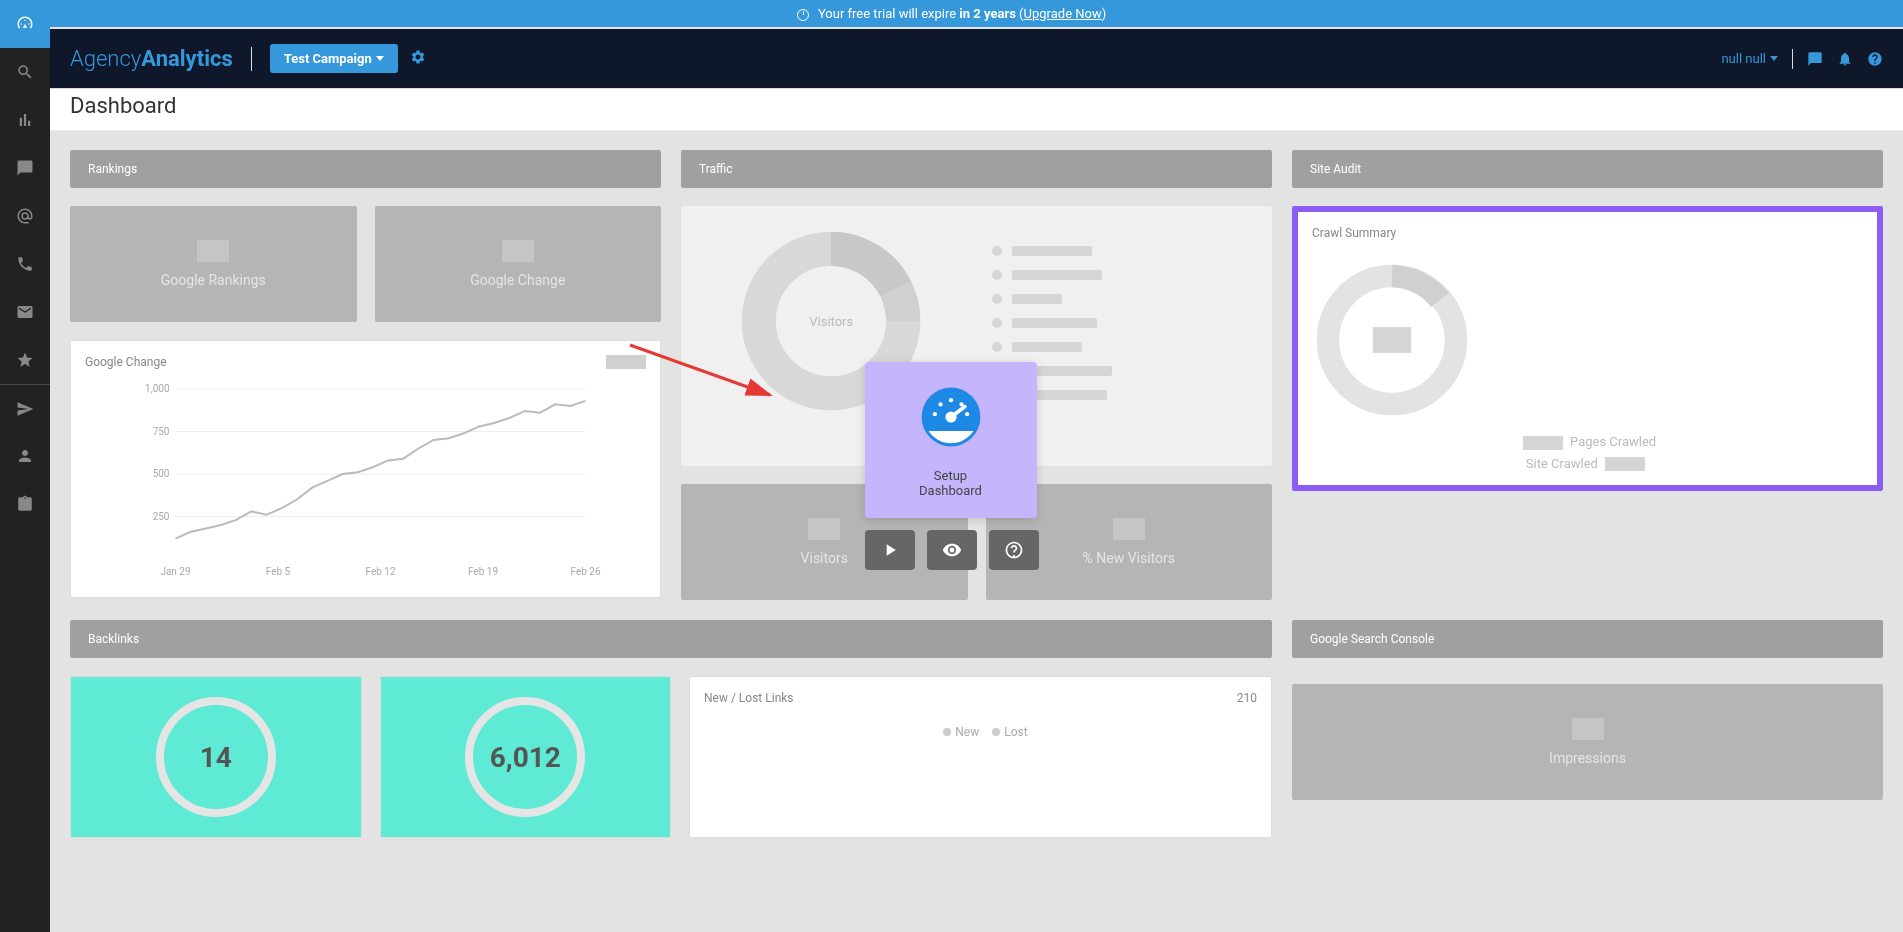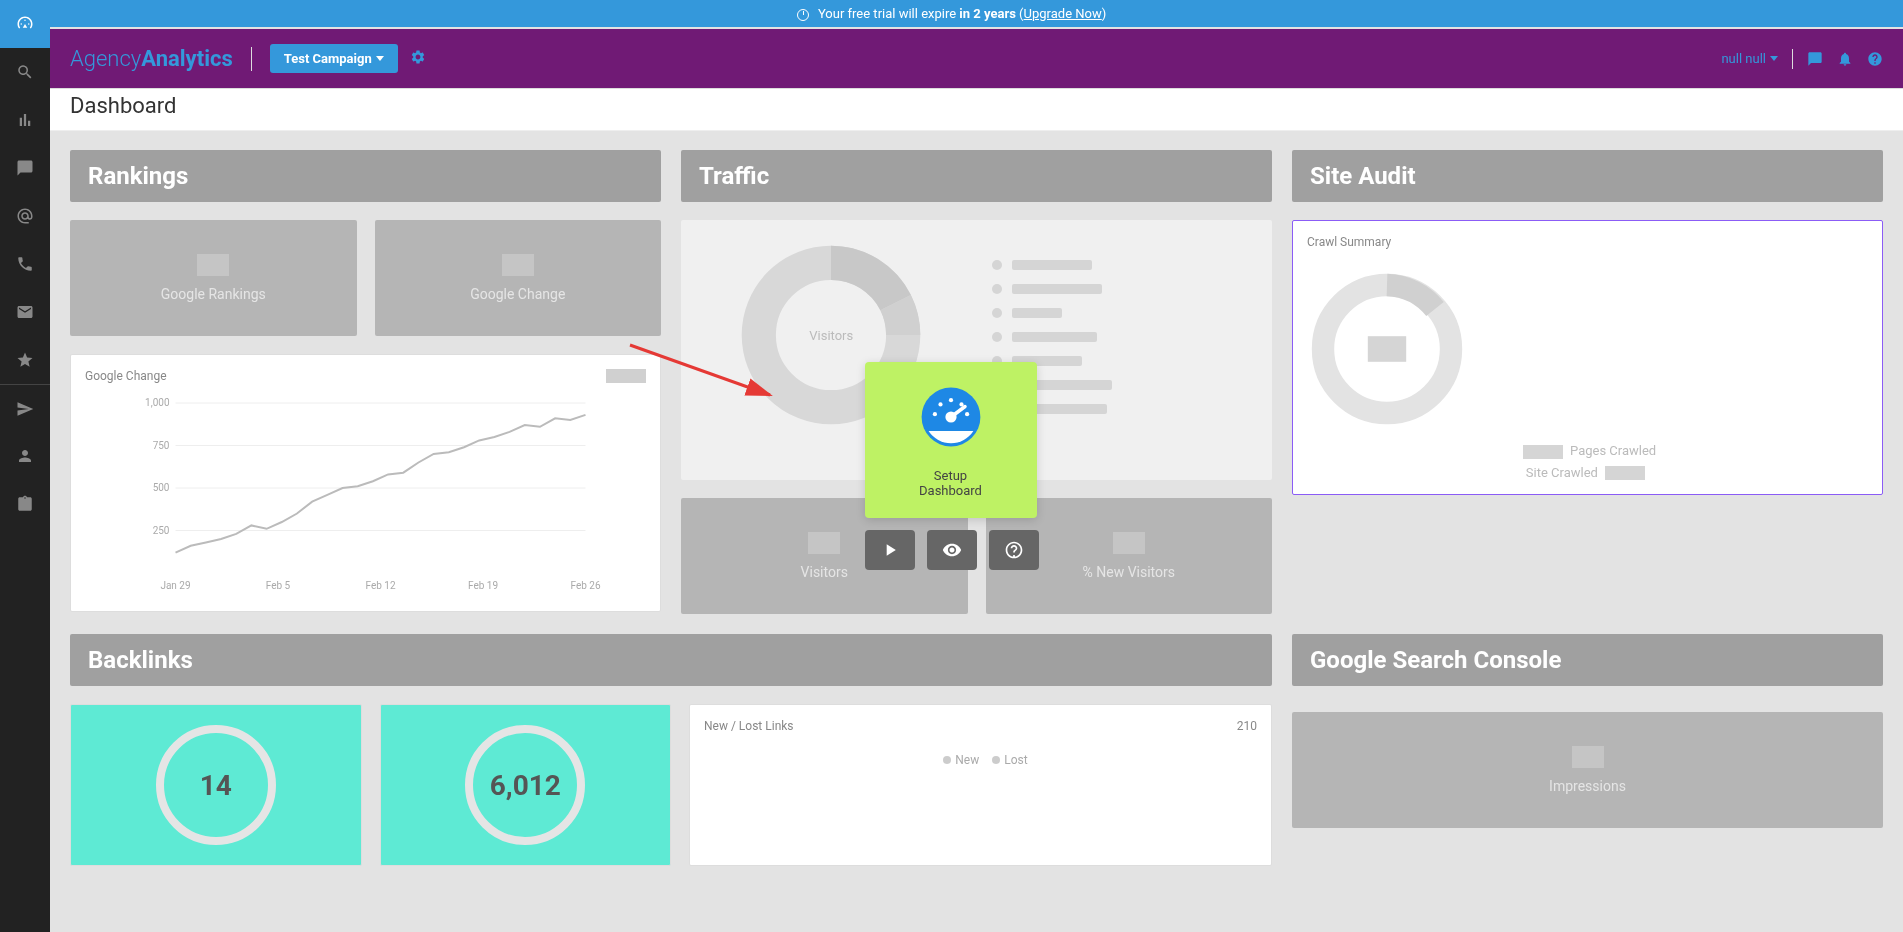--- a/index.html
+++ b/index.html
@@ -12,40 +12,40 @@
 .top-banner .clock-icon::after { content: ''; position: absolute; width: 1px; height: 4px; background: #fff; left: 50%; top: 1px; }
 
 
 .left-sidebar { position: fixed; left: 0; top: 0; bottom: 0; width: 50px; background: #222; z-index: 101; padding-top: 0; }
 .left-sidebar .nav-item { width: 50px; height: 48px; display: flex; align-items: center; justify-content: center; color: #888; cursor: pointer; }
 .left-sidebar .nav-item.active { background: #3498db; color: #fff; }
 .left-sidebar .nav-item svg { width: 18px; height: 18px; fill: currentColor; }
 .left-sidebar .nav-item.divider-top { border-top: 1px solid #444; }
 
 
-.header-bar { position: fixed; top: 29px; left: 50px; right: 0; height: 60px; background: #701a75; border-bottom: 1px solid #ddd; display: flex; align-items: center; padding: 0 20px; z-index: 99; }
+.header-bar { position: fixed; top: 29px; left: 50px; right: 0; height: 60px; background: #0f172a; border-bottom: 1px solid #ddd; display: flex; align-items: center; padding: 0 20px; z-index: 99; }
 .logo { font-size: 22px; font-weight: 300; }
 .logo .agency { color: #3498db; }
 .logo .analytics { color: #3498db; font-weight: bold; }
 .header-bar .vsep { width: 1px; height: 24px; background: #ddd; margin: 0 18px; }
 .campaign-btn { background: #3498db; color: #fff; border: none; padding: 7px 14px; border-radius: 3px; font-size: 13px; cursor: pointer; display: flex; align-items: center; gap: 4px; font-weight: bold; }
 .gear-icon { color: #3498db; margin-left: 12px; cursor: pointer; }
 .header-right { margin-left: auto; display: flex; align-items: center; gap: 14px; color: #3498db; font-size: 13px; }
 .header-right .vsep2 { width: 1px; height: 20px; background: #ddd; }
 .header-right svg { width: 16px; height: 16px; fill: #3498db; cursor: pointer; }
 .user-dropdown { cursor: pointer; display: flex; align-items: center; gap: 4px; }
 
 
 .page-title-bar { position: fixed; top: 81px; left: 50px; right: 0; background: #fff; padding: 12px 20px; z-index: 98; border-bottom: 1px solid #eee; }
 .page-title-bar h1 { font-size: 22px; font-weight: 400; color: #333; }
 
 
 .main-content { margin-left: 50px; margin-top: 130px; padding: 20px; display: grid; grid-template-columns: 1fr 1fr 1fr; gap: 20px; }
 .widget { }
-.widget-header { background: #a0a0a0; color: #fff; padding: 12px 18px; font-size: 24px; font-weight: 700; border-radius: 2px; }
+.widget-header { background: #a0a0a0; color: #fff; padding: 12px 18px; font-size: 12px; font-weight: 400; border-radius: 2px; }
 .widget-body { margin-top: 18px; }
 
 
 .stat-row { display: grid; grid-template-columns: 1fr 1fr; gap: 18px; }
 .stat-tile { background: #b5b5b5; color: #e5e5e5; text-align: center; padding: 34px 10px; border-radius: 2px; font-size: 14px; }
 .stat-tile .placeholder-box { width: 32px; height: 22px; background: #c5c5c5; margin: 0 auto 10px; }
 
 
 .chart-card { background: #fff; border: 1px solid #ddd; border-radius: 2px; margin-top: 18px; padding: 14px; position: relative; }
 .chart-card .label { font-size: 12px; color: #888; }
@@ -56,42 +56,42 @@
 .traffic-visual { background: #f0f0f0; border-radius: 2px; padding: 20px; display: flex; gap: 30px; position: relative; min-height: 260px; }
 .donut-col { flex: 1; text-align: center; }
 .donut { width: 190px; height: 190px; margin: 0 auto; position: relative; }
 .donut-label { color: #bbb; font-size: 13px; position: absolute; top: 50%; left: 50%; transform: translate(-50%, -50%); }
 .legend-col { flex: 1; padding-top: 20px; }
 .legend-line { display: flex; align-items: center; gap: 10px; margin-bottom: 14px; }
 .legend-dot { width: 10px; height: 10px; border-radius: 50%; background: #d5d5d5; }
 .legend-bar { height: 10px; background: #d5d5d5; flex: 1; border-radius: 2px; }
 
 
-.audit-card { background: #fff; border: 1px solid #8b5cf6; border-radius: 2px; margin-top: 18px; padding: 14px; position: relative; min-height: 260px; }
+.audit-card { background: #fff; border: 6px solid #8b5cf6; border-radius: 2px; margin-top: 18px; padding: 14px; position: relative; min-height: 260px; }
 .audit-card .label { font-size: 12px; color: #888; }
 .audit-donut { width: 160px; height: 160px; margin: 20px auto 10px; }
 .audit-legend { text-align: center; color: #bbb; font-size: 13px; }
 .audit-legend .pbox { display: inline-block; width: 40px; height: 14px; background: #d5d5d5; vertical-align: middle; margin: 0 4px; }
 
 
 .backlinks-row { display: grid; grid-template-columns: 1fr 1fr 2fr; gap: 18px; margin-top: 18px; }
 .big-circle-card { background: #5eead4; border: 1px solid #ddd; border-radius: 2px; padding: 20px; text-align: center; }
 .big-circle { width: 120px; height: 120px; border: 8px solid #e5e5e5; border-radius: 50%; margin: 0 auto; display: flex; align-items: center; justify-content: center; font-size: 28px; font-weight: bold; color: #555; }
 .links-card { background: #fff; border: 1px solid #ddd; border-radius: 2px; padding: 14px; }
 .links-card .row-head { display: flex; justify-content: space-between; font-size: 12px; color: #888; }
 .links-legend { text-align: center; margin-top: 20px; font-size: 12px; color: #aaa; }
 .links-legend .dot { display: inline-block; width: 8px; height: 8px; border-radius: 50%; background: #ccc; margin: 0 4px 0 10px; }
 
 
 .gsc-tile { background: #b5b5b5; color: #e5e5e5; text-align: center; padding: 34px 10px; border-radius: 2px; font-size: 14px; margin-top: 26px; }
 .gsc-tile .placeholder-box { width: 32px; height: 22px; background: #c5c5c5; margin: 0 auto 10px; }
 
 
 .center-overlay { position: fixed; top: 50%; left: 50%; transform: translate(-50%, -50%); z-index: 200; text-align: center; }
-.setup-card { background: #bef264; border-radius: 4px; padding: 20px 40px; box-shadow: 0 2px 10px rgba(0,0,0,0.15); width: 172px; }
+.setup-card { background: #c4b5fd; border-radius: 4px; padding: 20px 40px; box-shadow: 0 2px 10px rgba(0,0,0,0.15); width: 172px; }
 .setup-card .gauge-icon { width: 70px; height: 70px; margin: 0 auto 12px; }
 .setup-card .txt { font-size: 13px; color: #444; }
 .overlay-btns { display: flex; gap: 12px; justify-content: center; margin-top: 12px; }
 .ov-btn { width: 50px; height: 40px; background: #666; border-radius: 4px; display: flex; align-items: center; justify-content: center; cursor: pointer; }
 .ov-btn svg { width: 20px; height: 20px; fill: #fff; }
 
 
 .arrow-anno { position: fixed; top: 340px; left: 625px; z-index: 201; pointer-events: none; }
 
 .caret-down { display: inline-block; width: 0; height: 0; border-left: 4px solid transparent; border-right: 4px solid transparent; border-top: 5px solid currentColor; }

